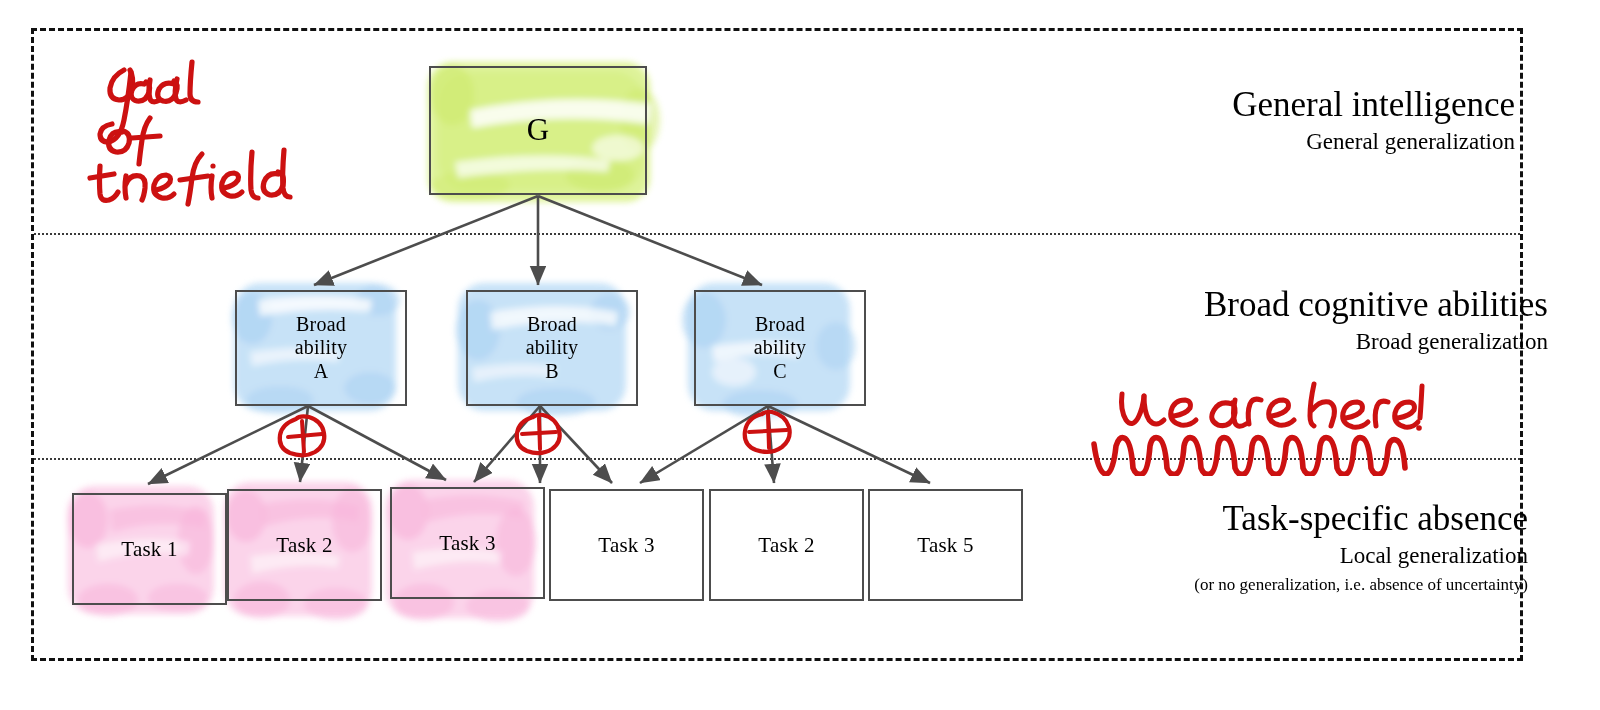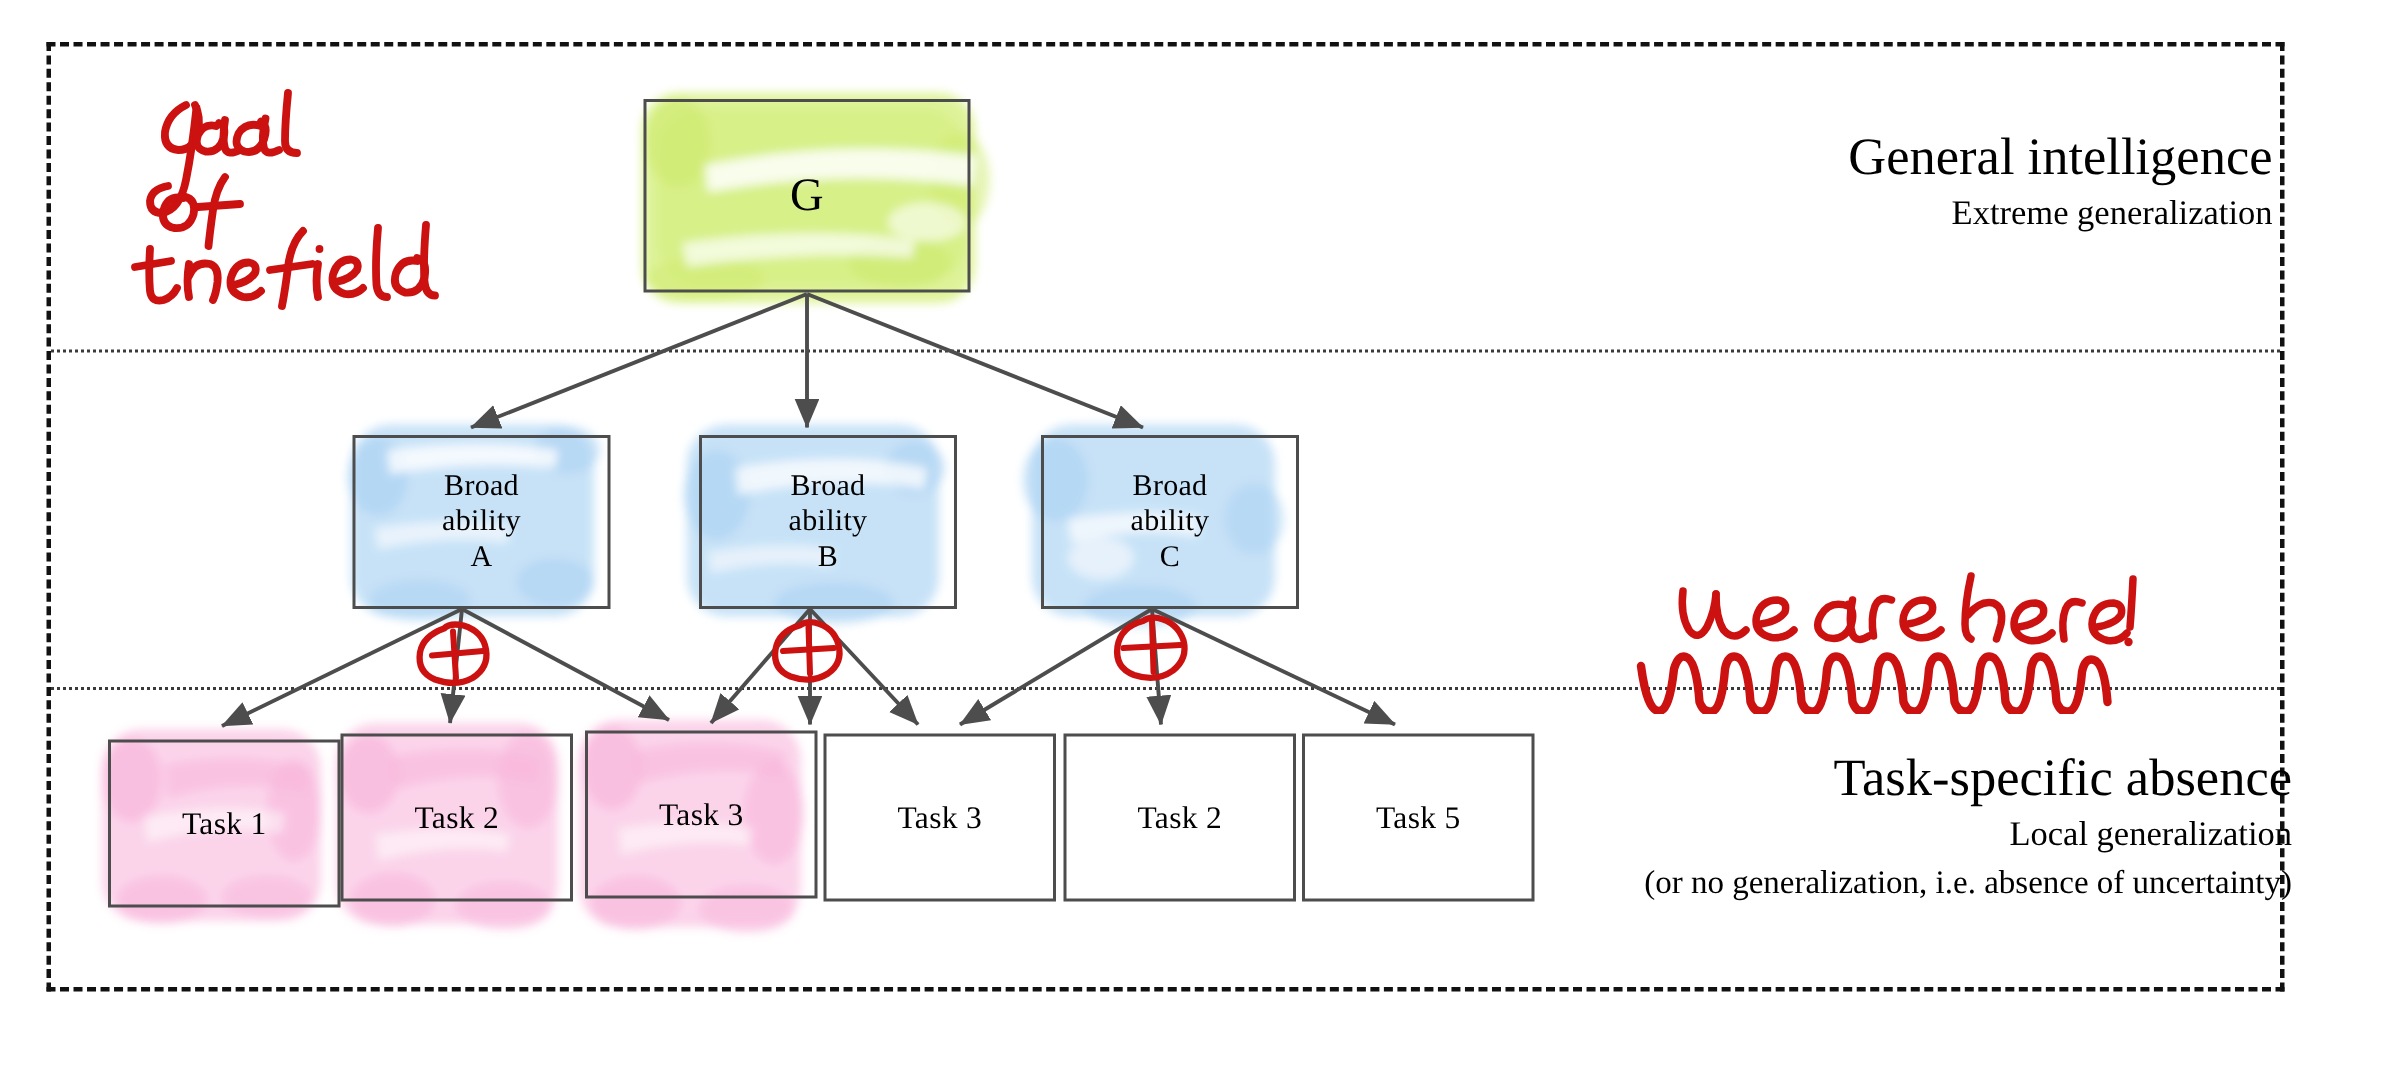--- a/index.html
+++ b/index.html
@@ -113,21 +113,21 @@
     line-height: 1.1;
     white-space: nowrap;
   }
   .band-sub {
     font-size: 23px;
     line-height: 1.25;
     margin-top: 3px;
     white-space: nowrap;
   }
   .band-note {
-    font-size: 22px;
+    font-size: 17px;
     line-height: 1.25;
     margin-top: 4px;
     white-space: nowrap;
   }
   #caption-general { left: 1041px; top: 86px;  width: 474px; }
   #caption-broad   { left: 1008px; top: 286px; width: 540px; }
   #caption-task    { left: 1028px; top: 500px; width: 500px; }
 
   
   .handwriting {
@@ -290,21 +290,25 @@
   </div>
   <div class="node node-task" id="node-task-5">
     <div class="label">Task 2</div>
   </div>
   <div class="node node-task" id="node-task-6">
     <div class="label">Task 5</div>
   </div>
 
   <div class="band-caption" id="caption-general">
     <div class="band-title">General intelligence</div>
-    <div class="band-sub">Extreme generalization</div>
+    <div class="band-sub">General generalization</div>
+  </div>
+  <div class="band-caption" id="caption-broad">
+    <div class="band-title">Broad cognitive abilities</div>
+    <div class="band-sub">Broad generalization</div>
   </div>
   <div class="band-caption" id="caption-task">
     <div class="band-title">Task-specific absence</div>
     <div class="band-sub">Local generalization</div>
     <div class="band-note">(or no generalization, i.e. absence of uncertainty)</div>
   </div>
 
   <svg id="marker-layer" viewBox="0 0 1600 710">
     <g stroke="#cc1111" fill="none" stroke-linecap="round" stroke-linejoin="round">
 

